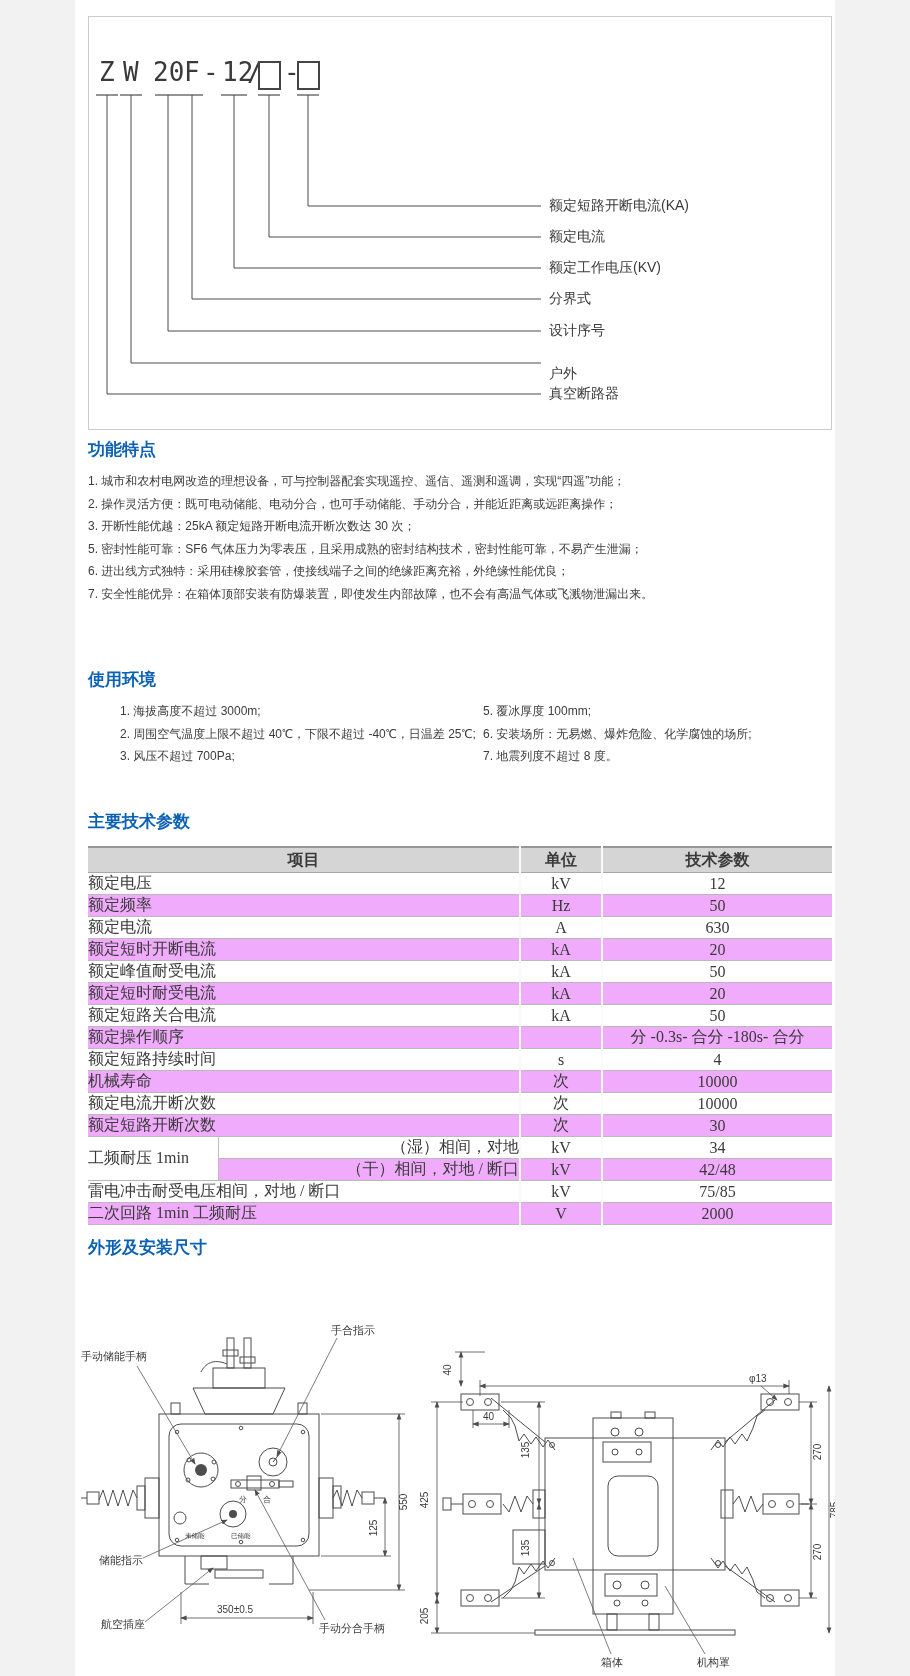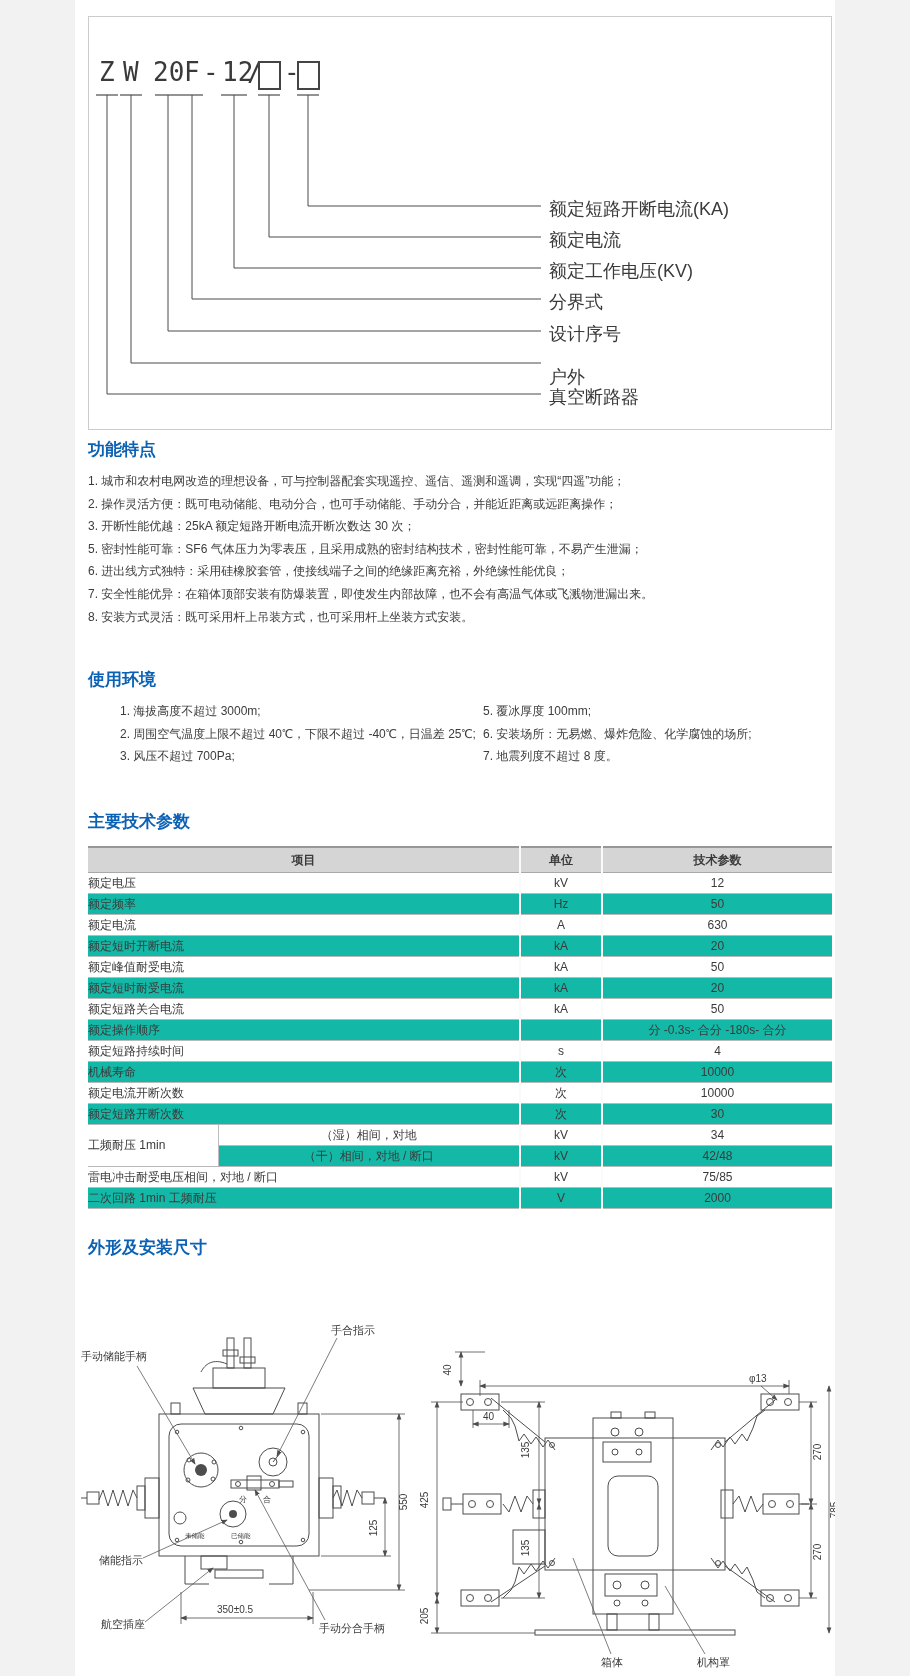--- a/index.html
+++ b/index.html
@@ -2,34 +2,34 @@
 <html><head>
 <meta charset="utf-8">
 <style>
   html,body{margin:0;padding:0;}
   body{width:910px;height:1676px;background:#f2f2f2;font-family:"Liberation Sans",sans-serif;position:relative;}
   .content{position:absolute;left:75px;top:0;width:760px;height:1676px;background:#ffffff;}
   .model-box{position:absolute;left:13px;top:16px;width:742px;height:412px;border:1px solid #cccccc;background:#fff;}
   .model-lines{position:absolute;left:0;top:0;width:742px;height:412px;}
   .tok{position:absolute;top:40px;font-family:"DejaVu Sans Mono",monospace;font-size:26px;color:#3a3a3a;line-height:30px;}
   .tokbox{position:absolute;top:44px;width:19px;height:25px;border:2px solid #444;}
-  .mlabel{position:absolute;left:460px;font-size:18px;color:#3a3a3a;white-space:nowrap;}
+  .mlabel{position:absolute;left:460px;font-size:14px;color:#3a3a3a;white-space:nowrap;}
   h2.sec{position:absolute;left:13px;margin:0;font-size:17px;font-weight:bold;color:#0b61b3;white-space:nowrap;}
   .feat,.env{font-size:12px;color:#3c3c3c;line-height:22.6px;white-space:nowrap;}
   .features{position:absolute;left:13px;top:470px;width:740px;}
   .env-left{position:absolute;left:13px;top:700px;width:370px;margin-left:32px;}
   .env-right{position:absolute;left:408px;top:700px;width:370px;}
   table.params{position:absolute;left:13px;top:846px;width:744px;border-collapse:collapse;table-layout:fixed;
-    border-top:2px solid #979797;border-bottom:1px solid #979797;font-size:12px;color:#3a3a3a;}
+    border-top:2px solid #979797;border-bottom:1px solid #979797;font-size:16px;color:#3a3a3a;font-family:Liberation Serif, serif;}
   table.params th{height:24px;background:#d5d5d5;font-weight:bold;text-align:center;padding:0;border-bottom:1px solid #a8a8a8;}
   table.params td{height:20px;padding:0;border-bottom:1px solid #b9b9b9;}
   td.c-item{text-align:left;padding-left:16px;}
-  td.c-sub{text-align:center;padding-left:14px;border-left:1px solid #bdbdbd;}
+  td.c-sub{text-align:right;padding-left:14px;border-left:1px solid #bdbdbd;}
   td.c-unit,td.c-val,th.v{text-align:center;border-left:2px solid #fafafa;}
-  tr.alt td{background:#14b8a6;}
+  tr.alt td{background:#f0abfc;}
   td.merged{background:#ffffff;text-align:left;padding-left:16px;}
   .drawing{position:absolute;}
   .dwg-left{left:6px;top:1302px;width:330px;height:356px;}
   .dwg-right{left:330px;top:1290px;width:430px;height:380px;}
   svg .ln{stroke:#4d4d4d;fill:none;stroke-width:1;}
   svg .fl{fill:#4d4d4d;stroke:none;}
   svg .dim{stroke:#4d4d4d;fill:none;stroke-width:0.8;}
   svg .thin{stroke:#5a5a5a;fill:none;stroke-width:0.8;}
   svg text{font-family:"Liberation Sans",sans-serif;fill:#3b3b3b;}
   svg .dtx{font-size:10px;}
@@ -84,21 +84,20 @@
   </div>
 
   <h2 class="sec" style="top:438px">功能特点</h2>
   <div class="features">
     <div class="feat">1. 城市和农村电网改造的理想设备，可与控制器配套实现遥控、遥信、遥测和遥调，实现“四遥”功能；</div>
     <div class="feat">2. 操作灵活方便：既可电动储能、电动分合，也可手动储能、手动分合，并能近距离或远距离操作；</div>
     <div class="feat">3. 开断性能优越：25kA 额定短路开断电流开断次数达 30 次；</div>
     <div class="feat">5. 密封性能可靠：SF6 气体压力为零表压，且采用成熟的密封结构技术，密封性能可靠，不易产生泄漏；</div>
     <div class="feat">6. 进出线方式独特：采用硅橡胶套管，使接线端子之间的绝缘距离充裕，外绝缘性能优良；</div>
     <div class="feat">7. 安全性能优异：在箱体顶部安装有防爆装置，即使发生内部故障，也不会有高温气体或飞溅物泄漏出来。</div>
-    <div class="feat">8. 安装方式灵活：既可采用杆上吊装方式，也可采用杆上坐装方式安装。</div>
   </div>
 
   <h2 class="sec" style="top:668px">使用环境</h2>
   <div class="env-left">
     <div class="env">1. 海拔高度不超过 3000m;</div>
     <div class="env">2. 周围空气温度上限不超过 40℃，下限不超过 -40℃，日温差 25℃;</div>
     <div class="env">3. 风压不超过 700Pa;</div>
   </div>
   <div class="env-right">
     <div class="env">5. 覆冰厚度 100mm;</div>

